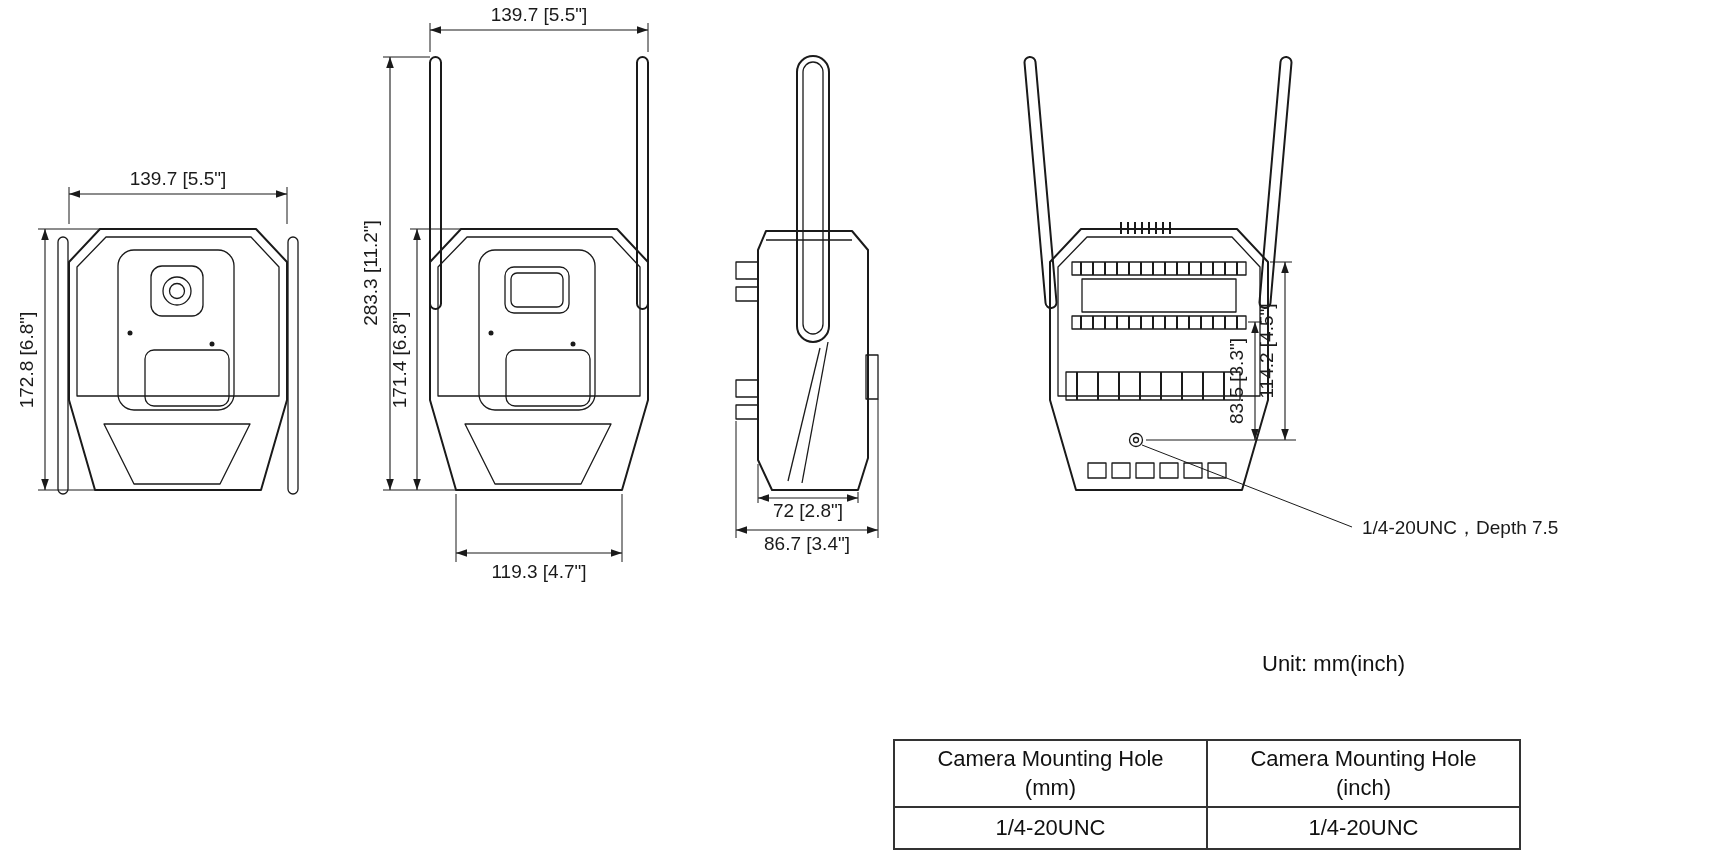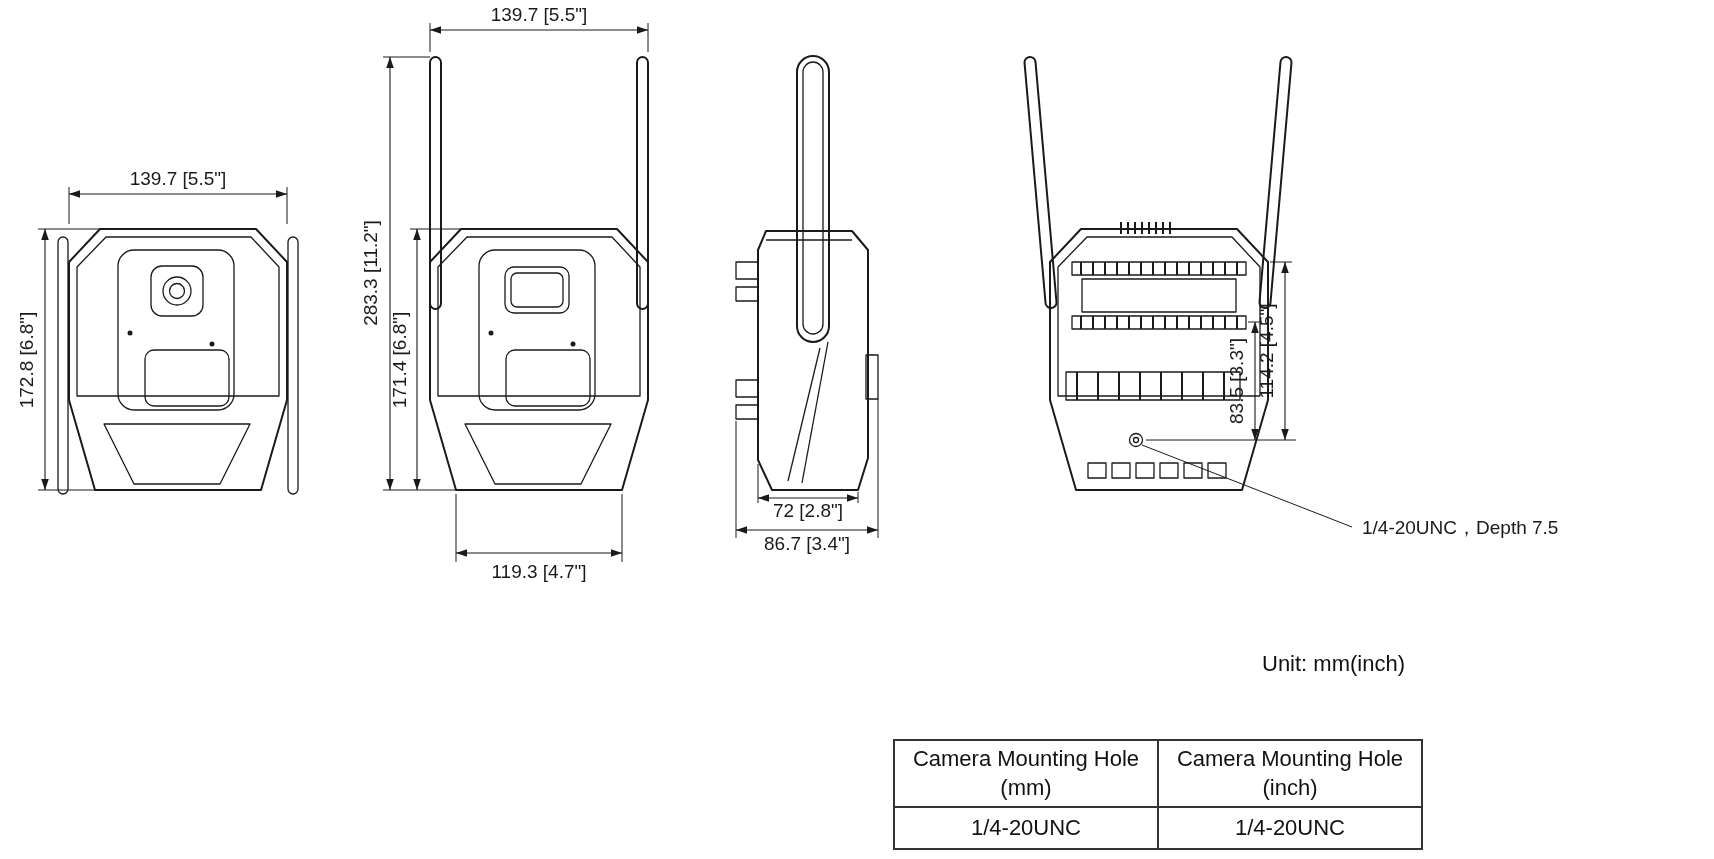--- a/index.html
+++ b/index.html
@@ -9,21 +9,21 @@
   svg text { font-family:"Liberation Sans", sans-serif; font-size:19px; fill:#1a1a1a; }
   .outline { fill:none; stroke:#1a1a1a; stroke-width:2; stroke-linejoin:round; stroke-linecap:round; }
   .detail  { fill:none; stroke:#1a1a1a; stroke-width:1.3; stroke-linejoin:round; }
   .thin    { fill:none; stroke:#1a1a1a; stroke-width:1; }
   .dim     { stroke:#1a1a1a; stroke-width:1.1; fill:none; }
   .ext     { stroke:#1a1a1a; stroke-width:1; fill:none; }
   .fillshape { fill:#1a1a1a; stroke:none; }
   .unit-note { position:absolute; left:1262px; top:651px; font-size:22px; color:#111; }
   table.mount { position:absolute; left:893px; top:739px; border-collapse:collapse; font-size:22px; color:#111; text-align:center; background:#fff; }
   table.mount th, table.mount td { border:2px solid #333; font-weight:400; }
-  table.mount th { width:264px; height:64px; line-height:1.3; padding:4px 10px; }
+  table.mount th { width:313px; height:64px; line-height:1.3; padding:4px 10px; }
   table.mount td { height:42px; }
 </style>
 </head>
 <body>
 
 <div class="canvas">
 
 <svg class="drawing" width="1714" height="859" viewBox="0 0 1714 859">
   <defs>
     <marker id="arrE" markerWidth="13" markerHeight="10" refX="11" refY="5" orient="auto" markerUnits="userSpaceOnUse">

